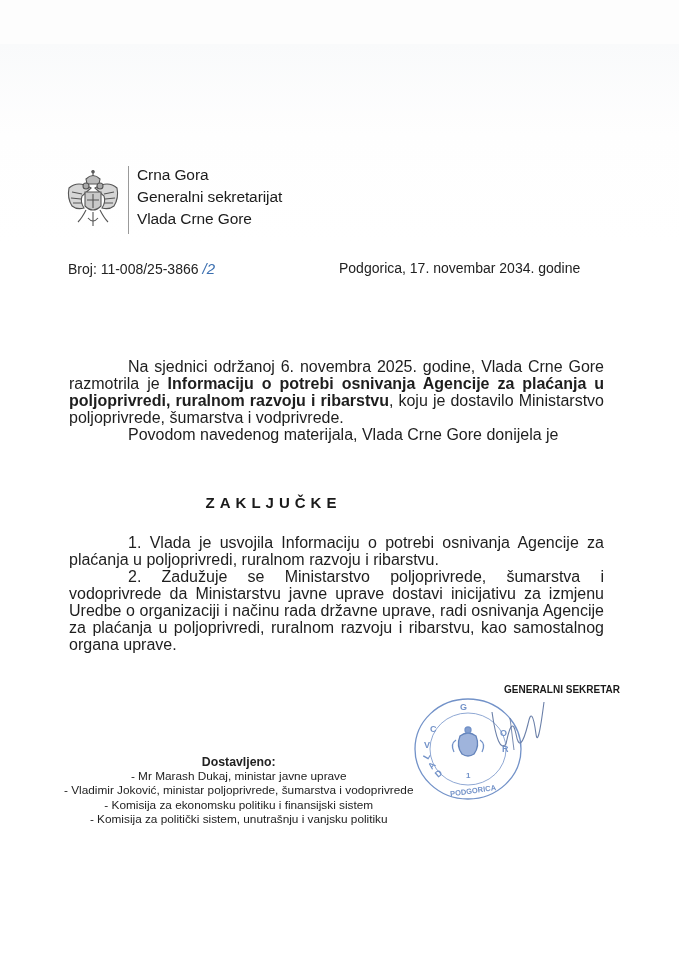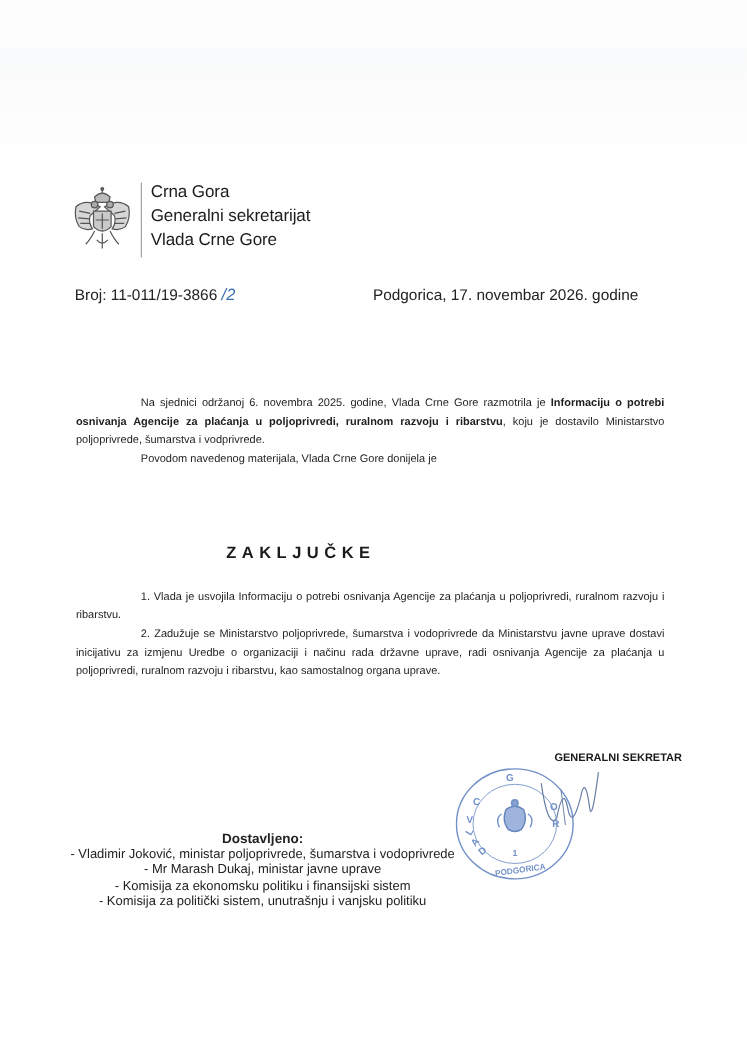--- a/index.html
+++ b/index.html
@@ -78,21 +78,21 @@
       position: absolute;
       left: 271px;
       top: 0;
     }
 
     
     .body-text {
       position: absolute;
       left: 69px;
       width: 535px;
-      font-size: 10px;
+      font-size: 16px;
       line-height: 17px;
       text-align: justify;
       color: #1e1e1e;
     }
     .body-text p {
       margin: 0;
     }
     .indent { text-indent: 59px; }
     .intro { top: 314px; }
     .intro b { font-weight: bold; }
@@ -199,23 +199,23 @@
     <div class="header-rule"></div>
     <div class="header-lines">
       <span>Crna Gora</span>
       <span>Generalni sekretarijat</span>
       <span>Vlada Crne Gore</span>
     </div>
   </div>
 
   <div class="refline">
     <div class="broj">
-      <span>Broj: 11-011/19-3866</span><span class="broj-mark">/2</span>
+      <span>Broj: 11-008/25-3866</span><span class="broj-mark">/2</span>
     </div>
-    <div class="date">Podgorica, 17. novembar 2026. godine</div>
+    <div class="date">Podgorica, 17. novembar 2034. godine</div>
   </div>
 
   <div class="body-text intro">
     <p class="indent"><span>Na sjednici održanoj 6. novembra 2025. godine, Vlada Crne Gore razmotrila je </span><b>Informaciju o potrebi osnivanja Agencije za plaćanja u poljoprivredi, ruralnom razvoju i ribarstvu</b><span>, koju je dostavilo Ministarstvo poljoprivrede, šumarstva i vodprivrede.</span></p>
     <p class="indent">Povodom navedenog materijala, Vlada Crne Gore donijela je</p>
   </div>
 
   <div class="heading">ZAKLJUČKE</div>
 
   <div class="body-text conclusions">
@@ -251,20 +251,20 @@
   </svg>
 
   <svg class="scribble" viewBox="0 0 60 70">
     <path d="M4 18 Q10 60 18 50 Q24 20 28 40 Q32 62 40 30 Q44 10 48 40 Q50 55 56 8" fill="none" stroke="#6a7fa8" stroke-width="1.1"></path>
     <path d="M22 24 L26 56" fill="none" stroke="#6a7fa8" stroke-width="0.9"></path>
   </svg>
 
   <div class="delivered">
     <div class="delivered-title">Dostavljeno:</div>
     <ul>
+      <li>Mr Marash Dukaj, ministar javne uprave</li>
       <li>Vladimir Joković, ministar poljoprivrede, šumarstva i vodoprivrede</li>
-      <li>Mr Marash Dukaj, ministar javne uprave</li>
       <li>Komisija za ekonomsku politiku i finansijski sistem</li>
       <li>Komisija za politički sistem, unutrašnju i vanjsku politiku</li>
     </ul>
   </div>
 
 </div>
 
 </body></html>

